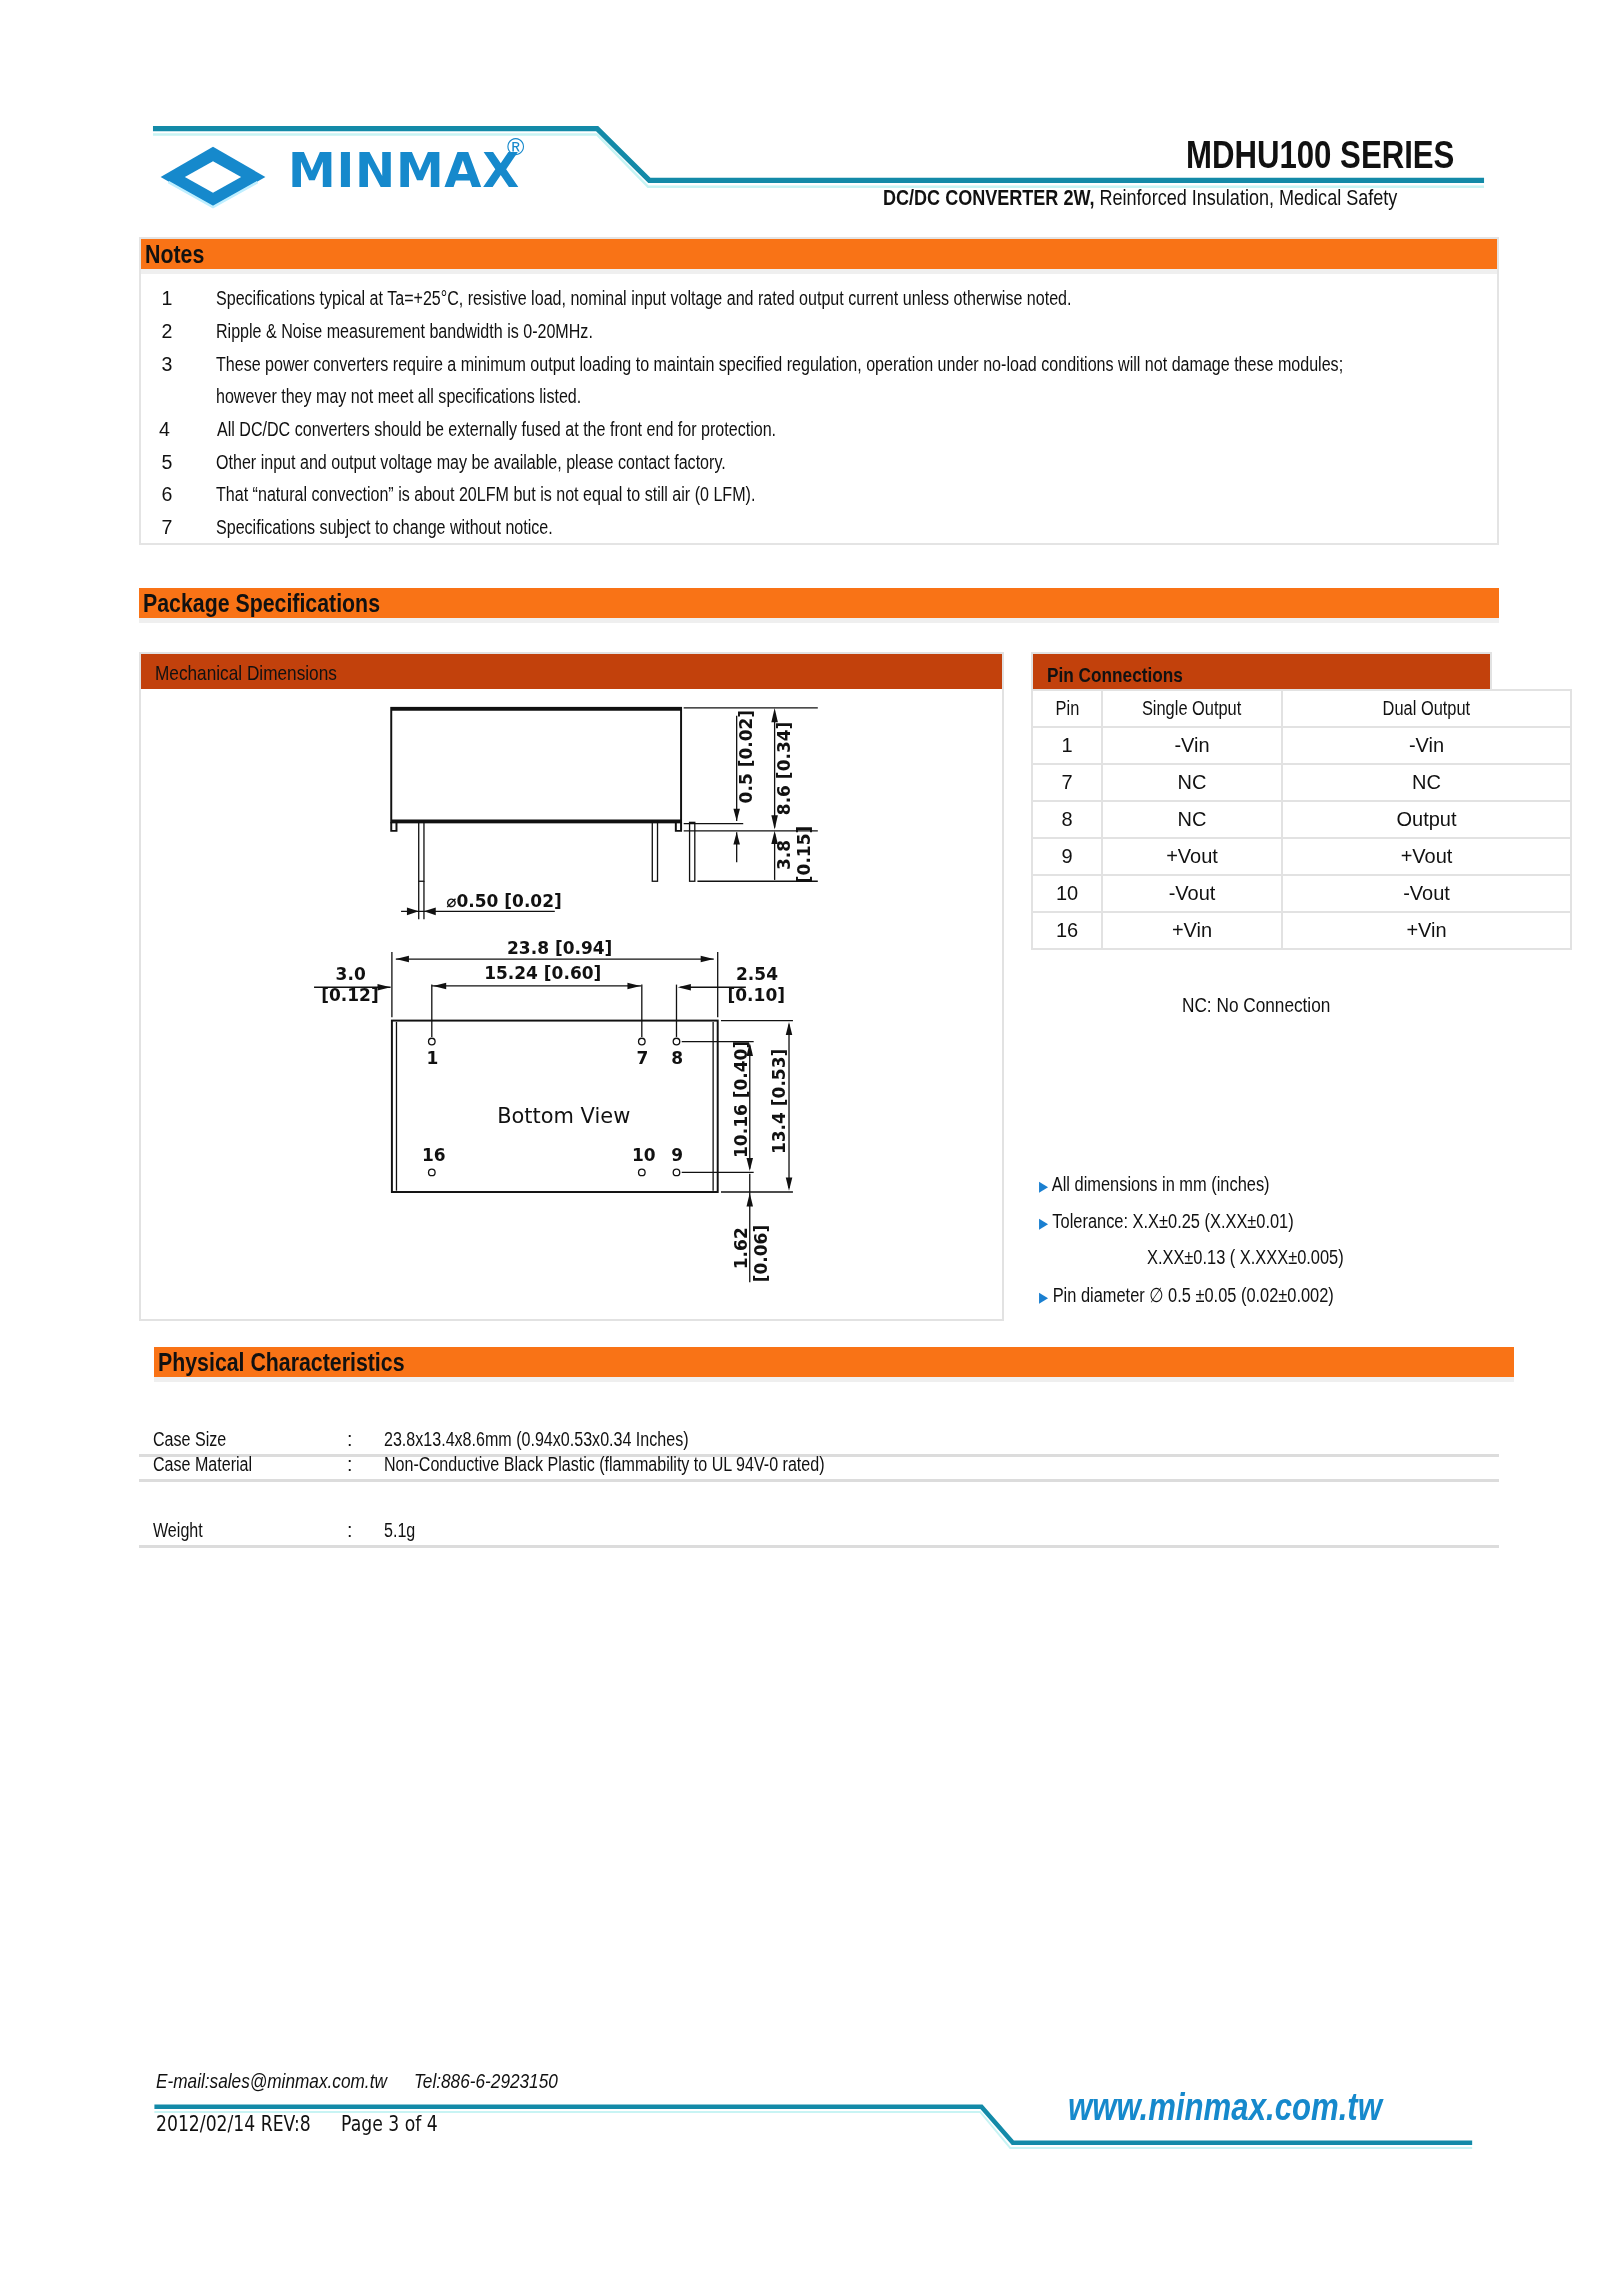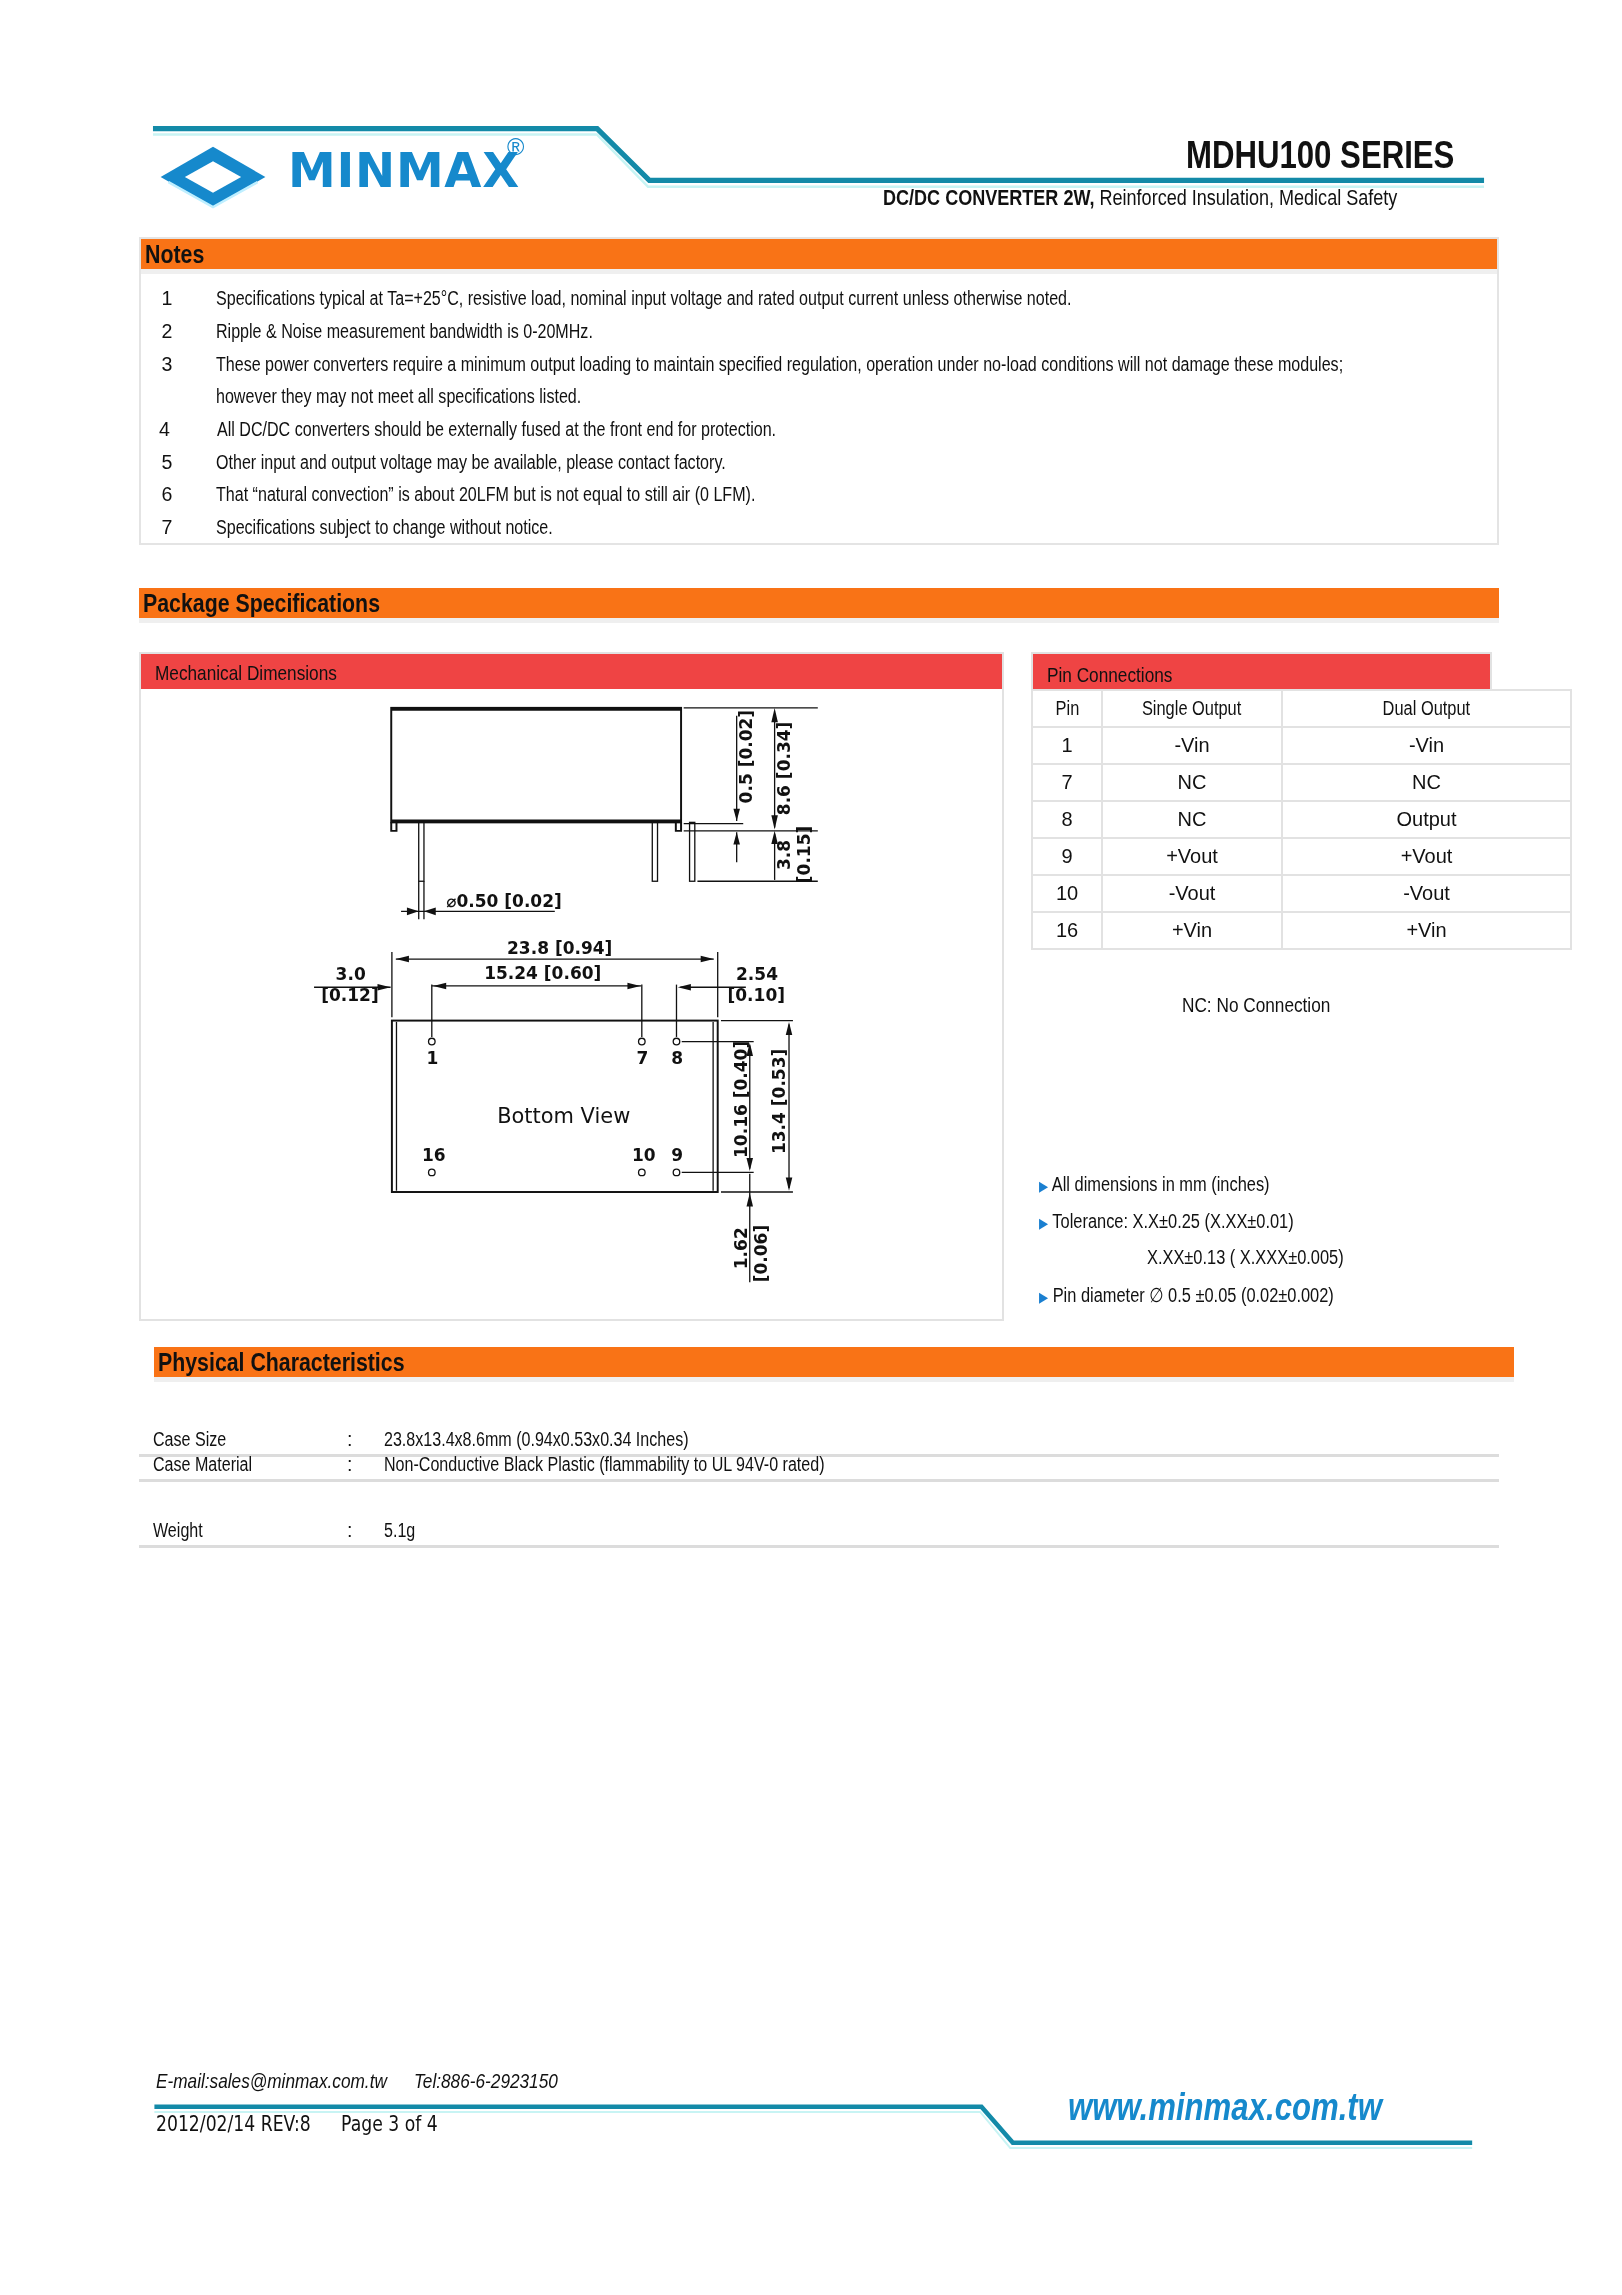--- a/index.html
+++ b/index.html
@@ -7,21 +7,21 @@
   .abs{position:absolute;}
   .narrow{transform:scaleX(0.82);transform-origin:left center;white-space:nowrap;}
   .logo-text{font-family:"DejaVu Sans",sans-serif;font-weight:bold;color:#1689cc;font-size:48px;letter-spacing:0.7px;}
   .series{font-weight:bold;font-size:38px;color:#111;}
   .subtitle{font-size:22px;color:#111;}
   .sec-head{background:#f97316;border-bottom:5.2px solid #efefef;}
   .sec-title{font-weight:bold;font-size:26px;}
   .note-num{font-size:19.6px;width:26px;text-align:center;}
   .note-text{font-size:19.6px;}
   .panel{border:2.6px solid #e2e2e2;background:#fff;}
-  .panel-head{background:#ef4444;font-size:21px;}
+  .panel-head{background:#c2410c;font-size:21px;}
   table.pins{border-collapse:collapse;font-size:20px;}
   table.pins td{border:2px solid #e2e2e2;text-align:center;height:35px;padding:0;}
   .dim{font-family:"DejaVu Sans",sans-serif;font-weight:bold;font-size:26px;fill:#111;}
   .phys-row{border-bottom:3.3px solid #dcdcdc;font-size:19.6px;height:30px;}
   .bullet{color:#1a7fd0;font-size:14.4px;}
   .foot{font-size:21px;}
 </style>
 </head>
 <body>
 
@@ -189,21 +189,21 @@
   <text x="760" y="1716" style="font-family:'DejaVu Sans',sans-serif;font-size:32px;fill:#111;">Bottom View</text>
   <text class="dim" x="652" y="1626">1</text>
   <text class="dim" x="973" y="1626">7</text>
   <text class="dim" x="1026" y="1626">8</text>
   <text class="dim" x="645" y="1774">16</text>
   <text class="dim" x="966" y="1774">10</text>
   <text class="dim" x="1026" y="1774">9</text>
 </svg>
 
 <div class="abs" style="left:1031px;top:652px;width:461px;">
-  <div class="panel-head" style="height:35px;line-height:41px;padding-left:14.4px;border:2px solid #e2e2e2;border-bottom:none;">
+  <div class="panel-head" style="height:35px;line-height:41px;padding-left:14.4px;border:2px solid #e2e2e2;border-bottom:none;font-weight:bold;">
     <span class="narrow" style="display:inline-block;">Pin Connections</span>
   </div>
   <table class="pins" style="width:541px;">
     <tbody>
         <tr>
       <td style="width:68px"><span class="narrow" style="display:inline-block;transform-origin:center">Pin</span></td>
       <td style="width:178px"><span class="narrow" style="display:inline-block;transform-origin:center">Single Output</span></td>
       <td><span class="narrow" style="display:inline-block;transform-origin:center">Dual Output</span></td>
     </tr>
     <tr>

